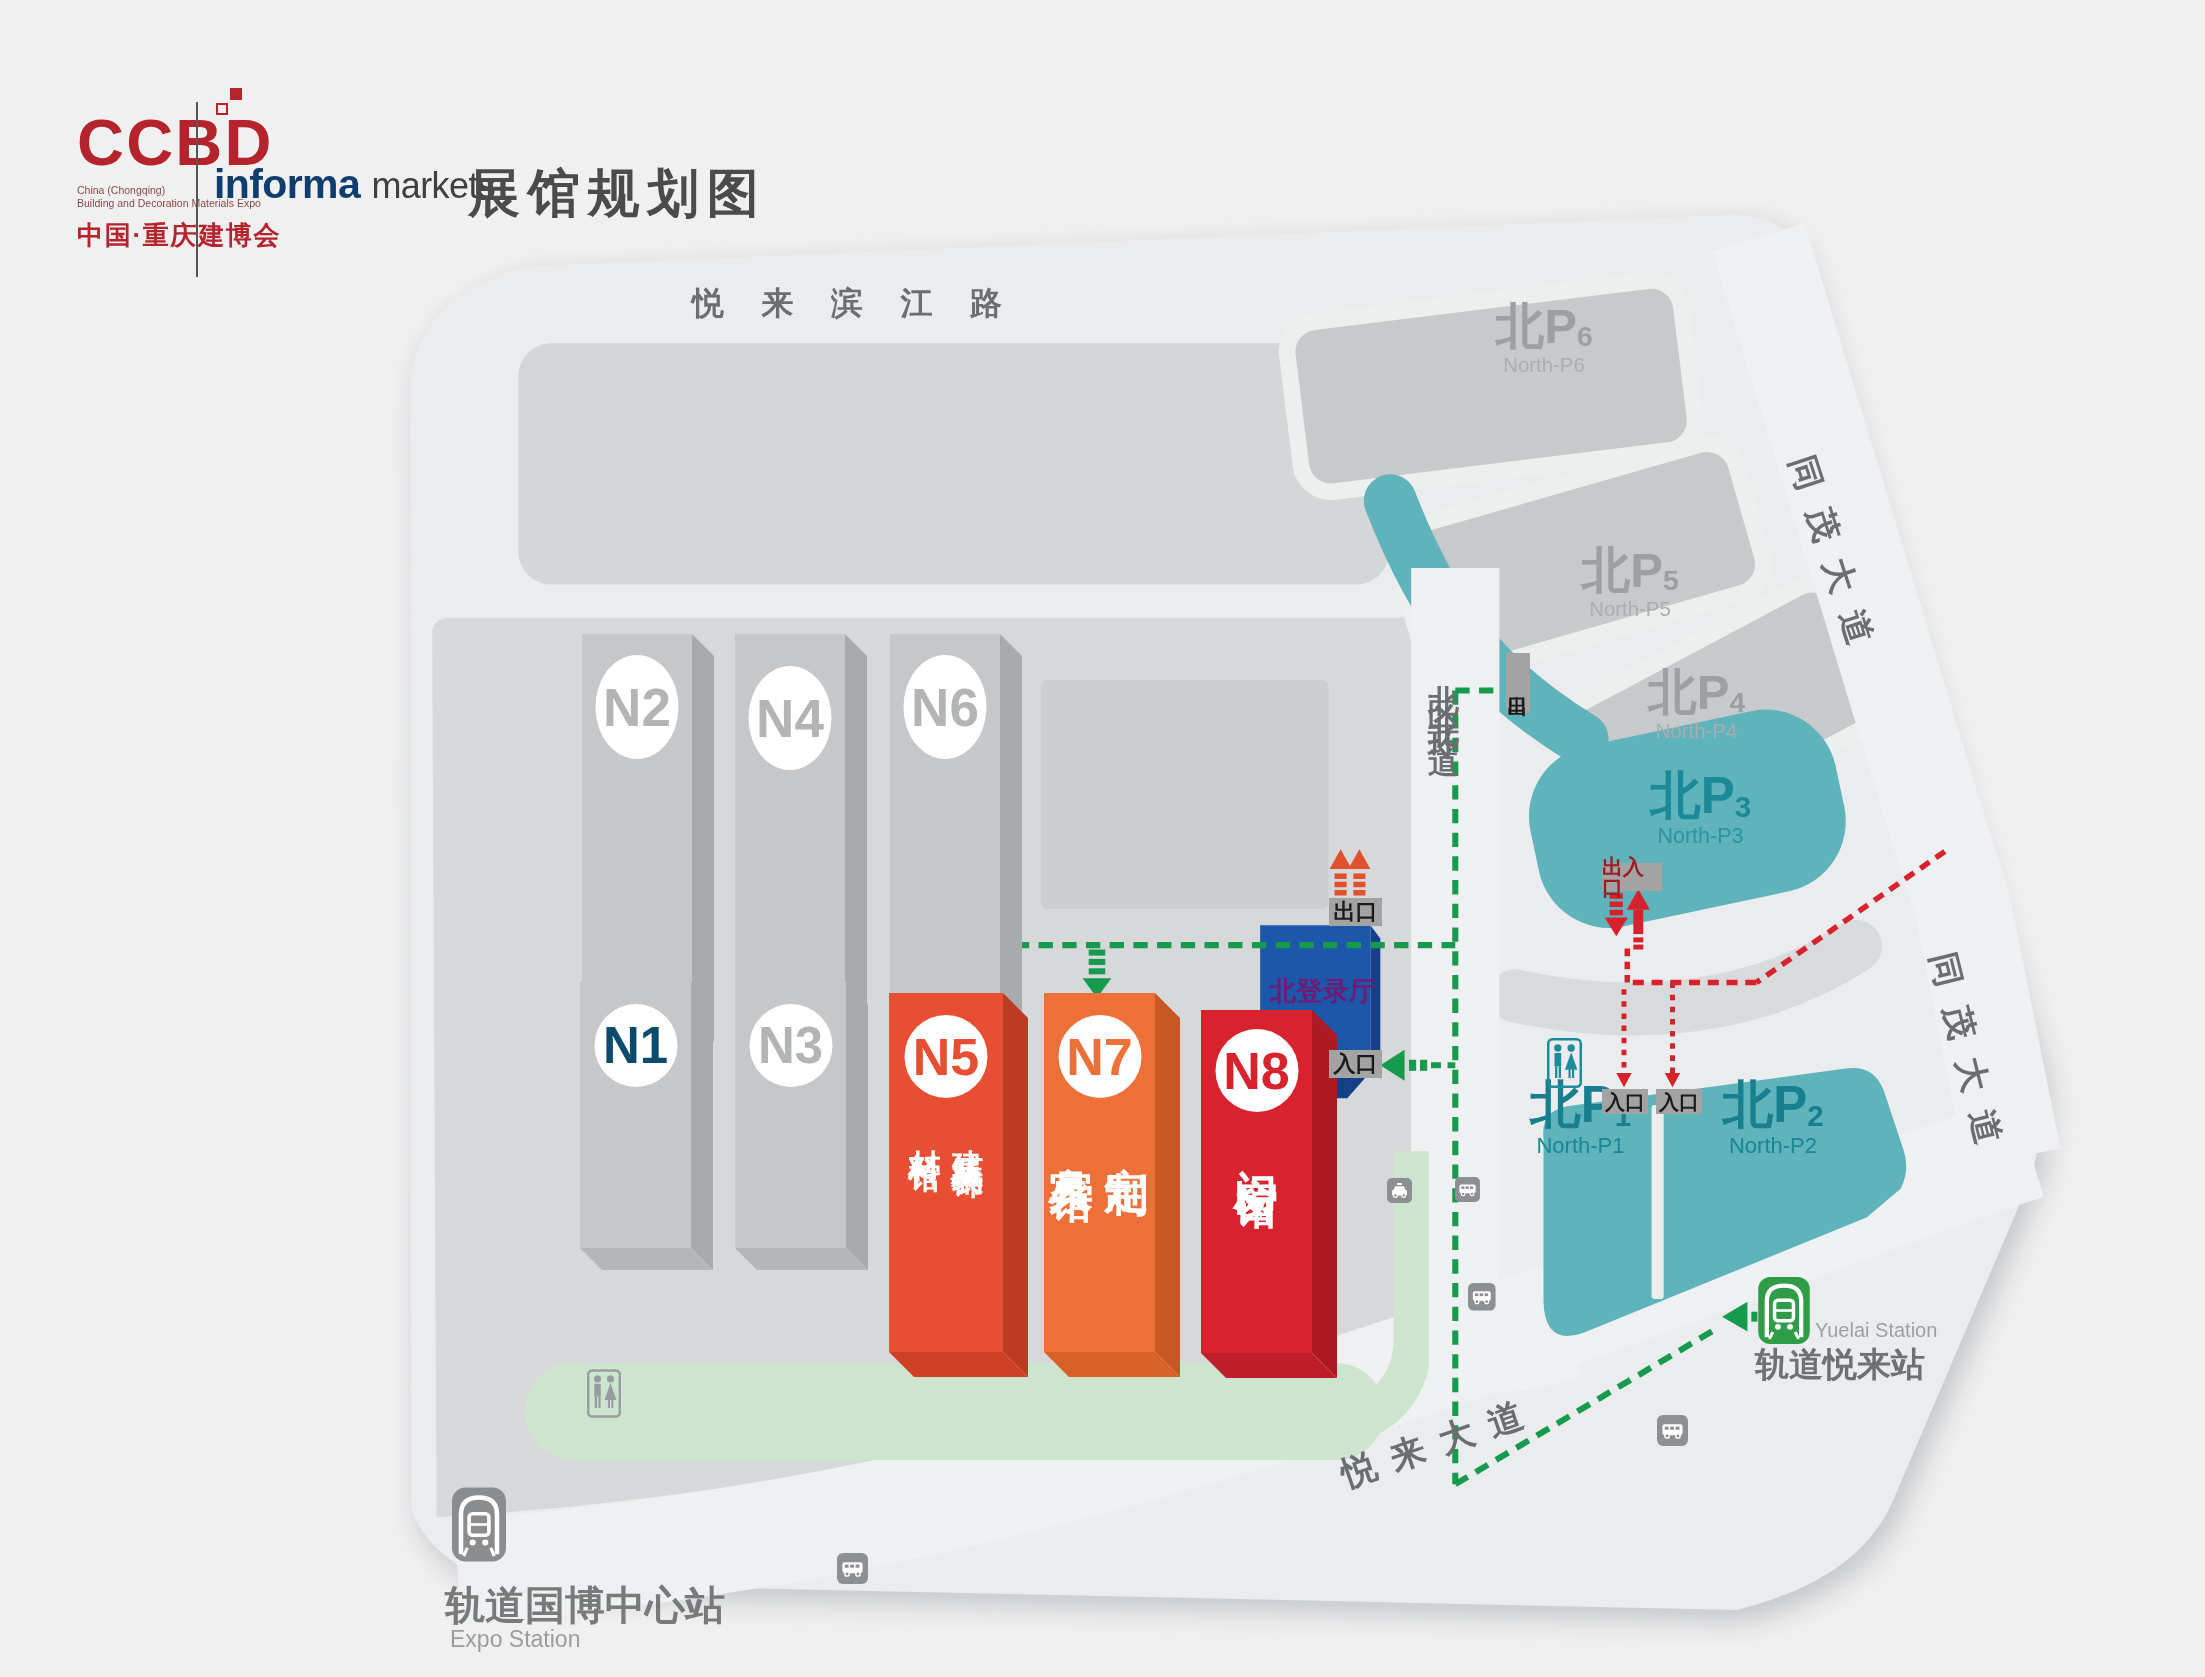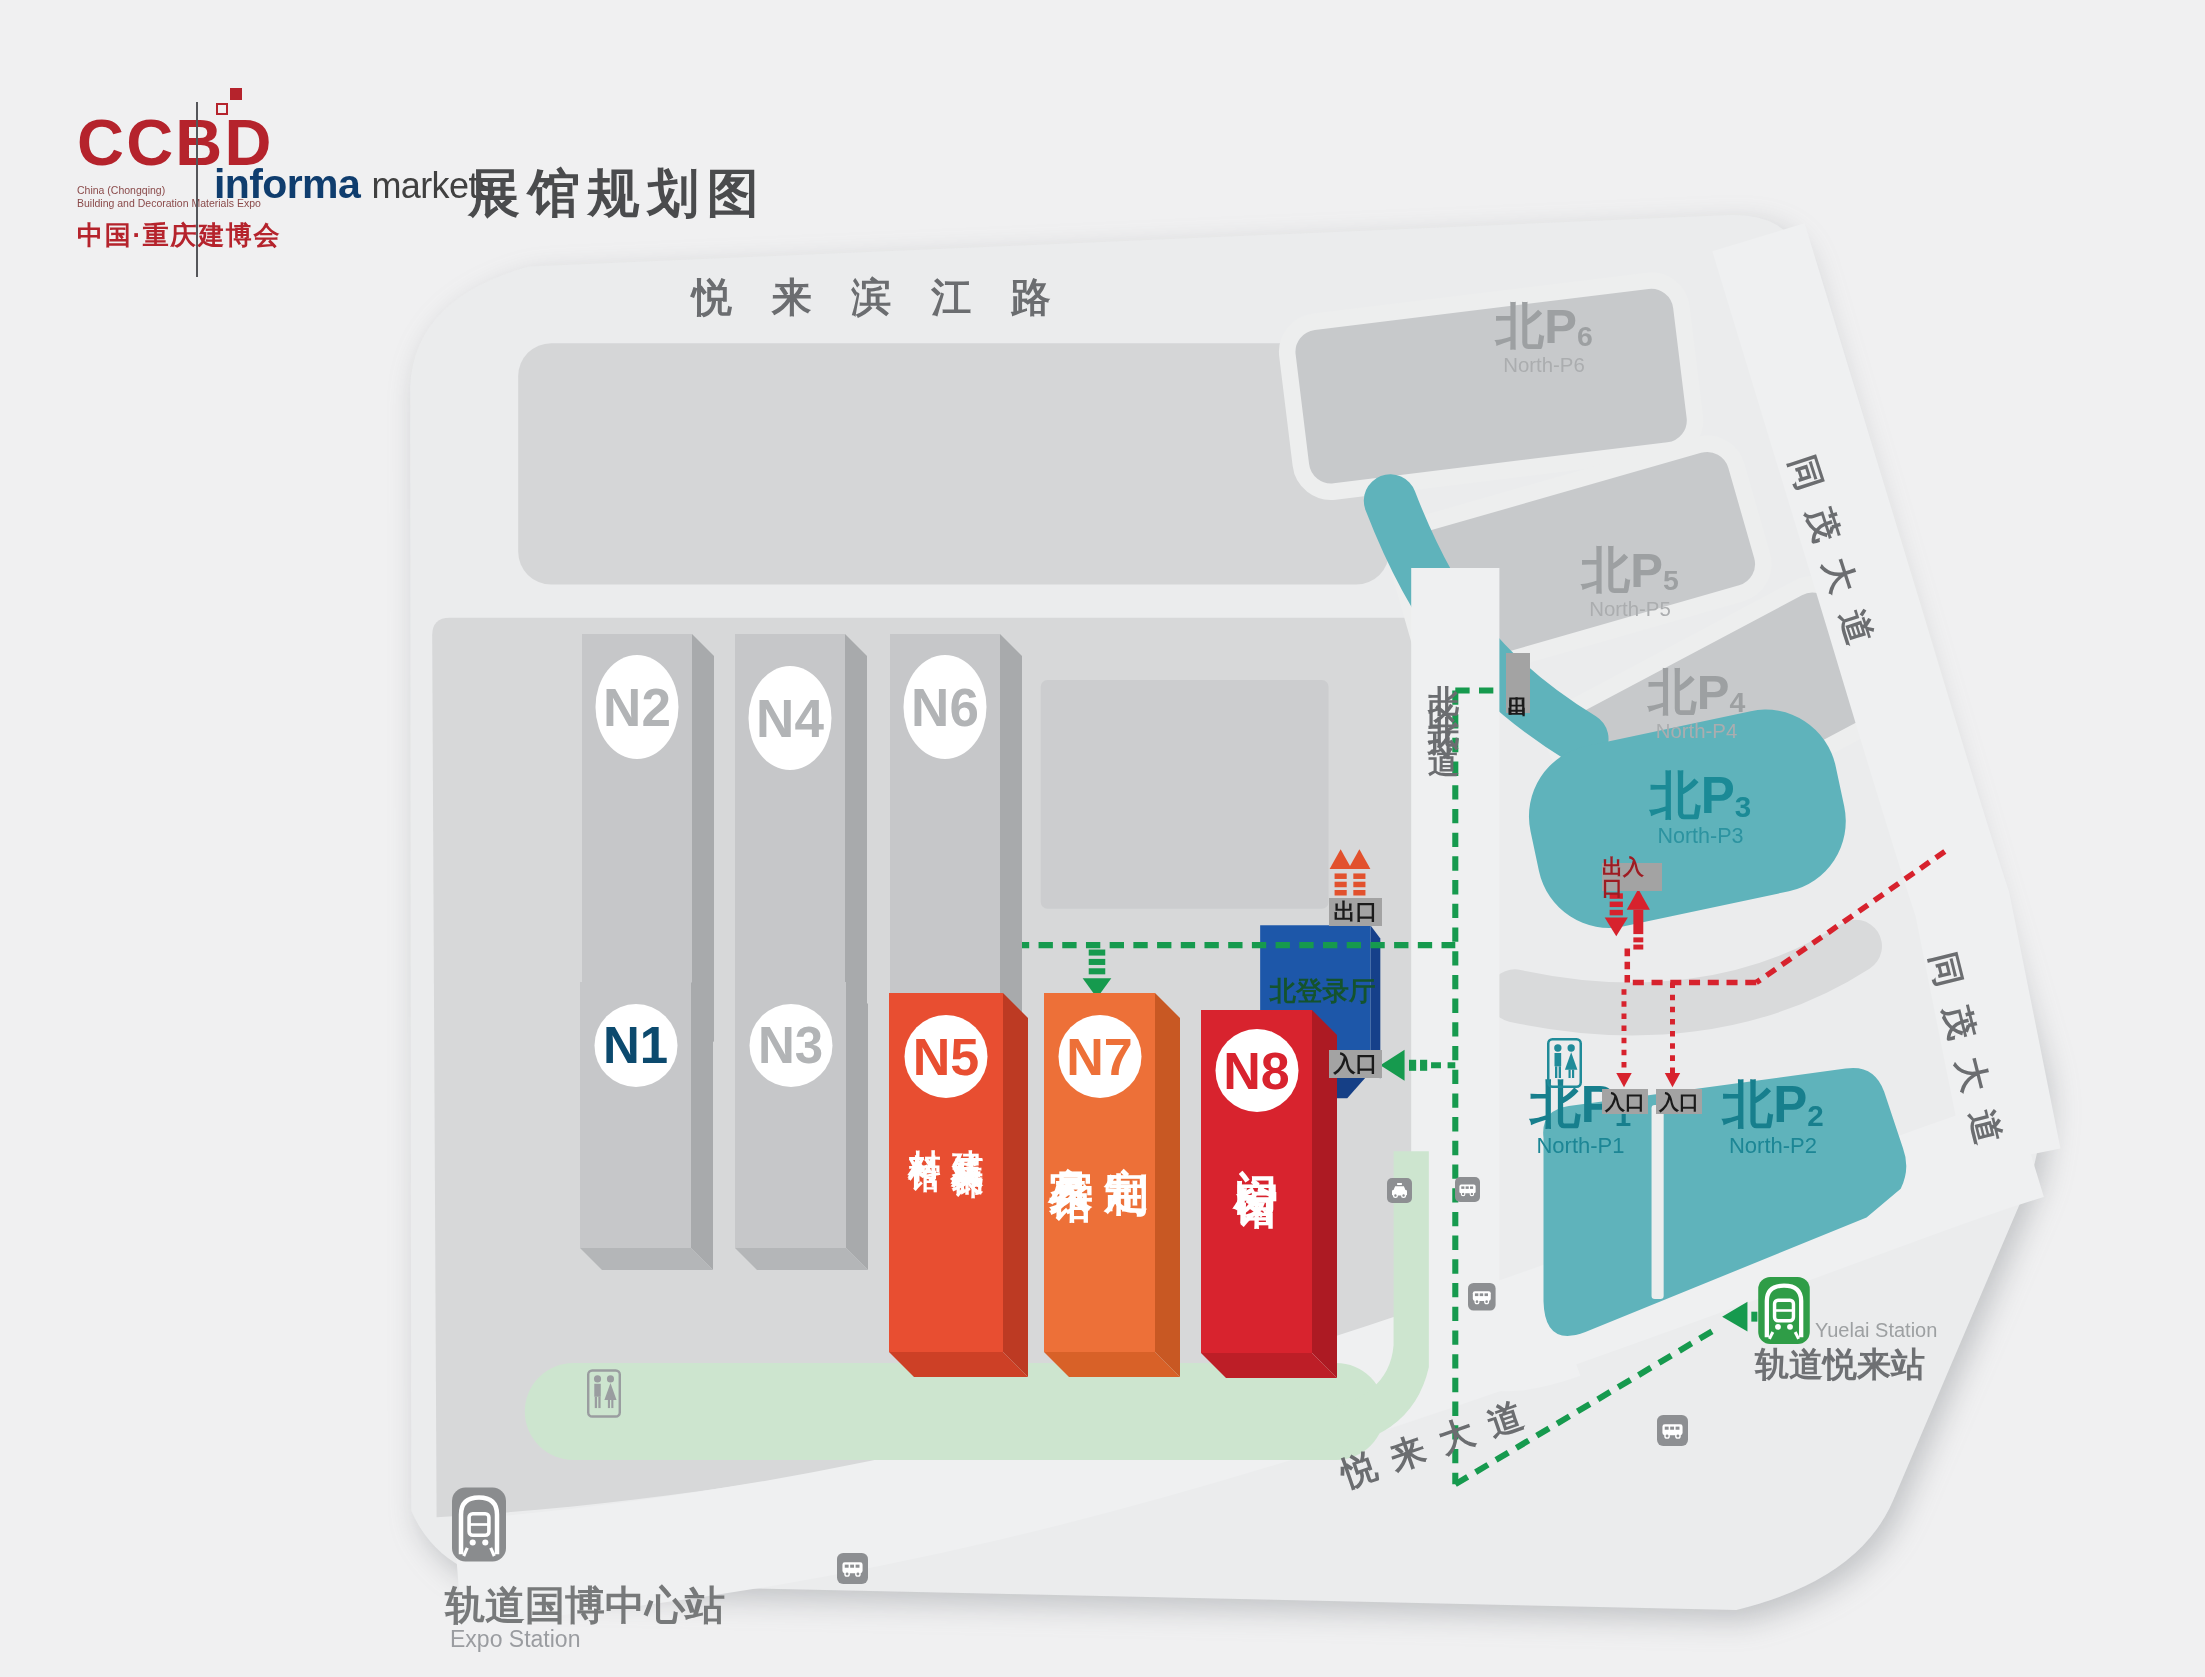--- a/index.html
+++ b/index.html
@@ -189,21 +189,21 @@
     <div class="ccbd-sub">Building and Decoration Materials Expo</div>
     <div class="ccbd-cn" style="margin-top:7.7px">中国·重庆建博会</div>
   </div>
   <div class="abs divider" style="left:196px;top:102px;height:175px"></div>
   <div class="abs" style="left:214px;top:161px;white-space:nowrap">
     <span class="informa">informa</span>
     <span class="markets" style="margin-left:8.8px">markets</span>
   </div>
   <div class="abs pagetitle" style="left:468px;top:159px">展馆规划图</div>
 
-  <div class="abs roadlabel" style="left:692px;top:270px;width:331px;text-align:left;font-size:40px;letter-spacing:14.3px">悦 来 滨 江 路</div>
+  <div class="abs roadlabel" style="left:692px;top:282px;width:331px;text-align:left;font-size:32px;letter-spacing:14.3px">悦 来 滨 江 路</div>
   <div class="abs roadlabel vtext" style="left:1422px;top:660px;font-size:31px;letter-spacing:15.4px">北区北环道</div>
   <div class="abs roadlabel" style="left:1726px;top:536px;width:215px;text-align:center;font-size:34px;letter-spacing:20px;transform:rotate(72deg)">同茂大道</div>
   <div class="abs roadlabel" style="left:1857px;top:1035px;width:221px;text-align:center;font-size:34px;letter-spacing:20px;transform:rotate(76deg)">同茂大道</div>
   <div class="abs roadlabel" style="left:1321px;top:1419px;width:238px;text-align:center;font-size:35px;letter-spacing:16.5px;transform:rotate(-19deg)">悦来大道</div>
 
   <div class="abs plabel" style="left:1464px;top:302px;width:160px;color:#9da0a2">
     <div style="font-size:49px" class="zh"><span>北P</span><sub>6</sub></div>
     <div class="en" style="font-size:20.4px;color:#abadaf">North-P6</div>
   </div>
   <div class="abs plabel" style="left:1550px;top:546px;width:160px;color:#9da0a2">
@@ -292,21 +292,21 @@
   <div class="bld" style="left:1201px;top:1010px;width:111px;height:343px;--f:#d8232e;--s:#ad1a23;--b:#bd1e27;--d:25px">
     <div class="side"></div>
       <div class="bot"></div>
       <div class="face"></div>
     <div class="badge" style="width:83px;height:83px;top:19px;font-size:52px;color:#d8232e">
         <span>N8</span>
       </div>
     <div class="vname" style="top:123px;font-size:44px;line-height:1.26;letter-spacing:7.7px">门窗馆</div>
   </div>
 
-  <div class="abs" style="left:1261px;top:973px;width:123px;text-align:center;font-size:26.5px;font-weight:bold;color:#14532d">北登录厅</div>
+  <div class="abs" style="left:1261px;top:973px;width:123px;text-align:center;font-size:26.5px;font-weight:bold;color:#701a75">北登录厅</div>
 
   <div class="ymark vtext" style="left:1506px;top:653px;width:24px;height:60px;font-size:20px;letter-spacing:2.2px">出口</div>
   <div class="ymark" style="left:1329px;top:898px;width:53px;height:27.6px;font-size:22px">出口</div>
   <div class="ymark" style="left:1329px;top:1050px;width:53px;height:27.6px;font-size:22px">入口</div>
   <div class="ymark" style="left:1602px;top:863px;width:60px;height:27.6px;font-size:21px;color:#9e1b22">出入口</div>
   <div class="ymark" style="left:1602px;top:1089px;width:46px;height:25px;font-size:20px">入口</div>
   <div class="ymark" style="left:1656px;top:1089px;width:46px;height:25px;font-size:20px">入口</div>
 
   <div class="abs" style="left:1758px;top:1277px">
     <svg width="52" height="67" viewBox="0 0 60 78">

